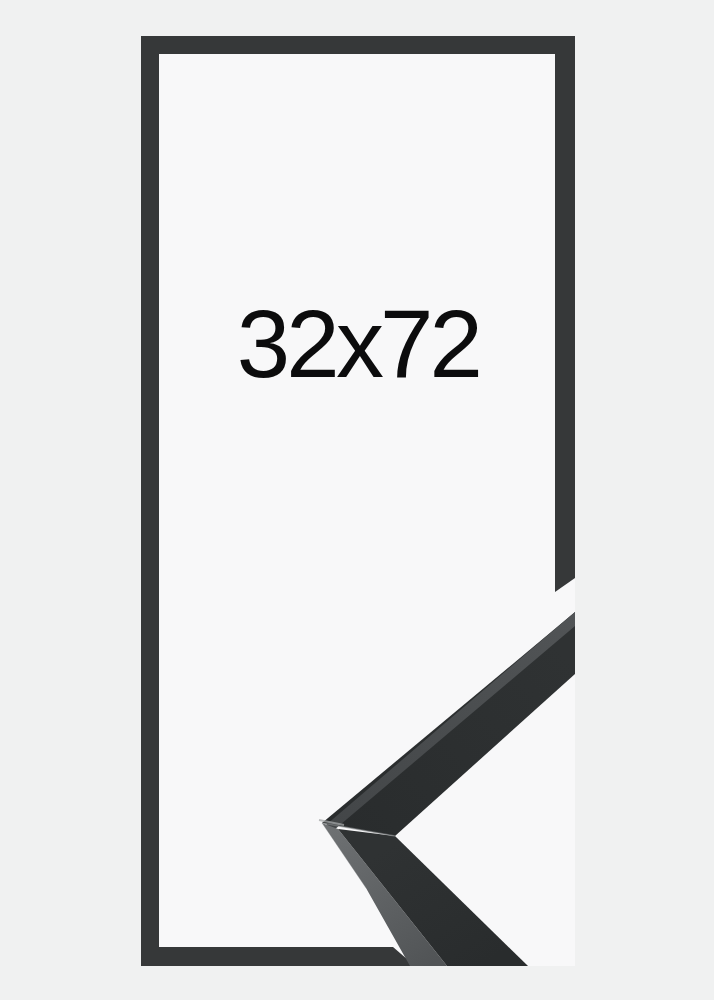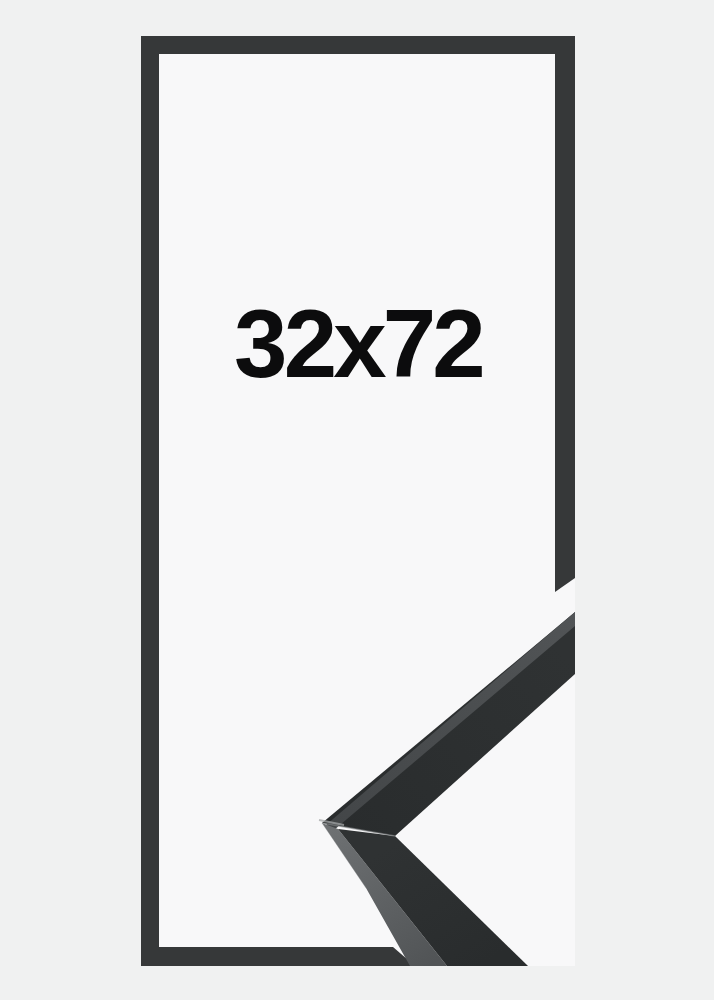--- a/index.html
+++ b/index.html
@@ -23,21 +23,21 @@
     overflow:hidden;
   }
   .stage{
     position:relative;width:714px;height:1000px;overflow:hidden;
   }
   .stage svg{position:absolute;left:0;top:0;display:block;}
   .size-label{
     position:absolute;
     left:141px;top:296px;width:434px;
     text-align:center;
-    font-weight:700;
+    font-weight:400;
     font-size:96px;
     line-height:1;
     letter-spacing:-0.04em;
     color:var(--text);
     user-select:none;
   }
 </style>
 </head>
 <body>
 

